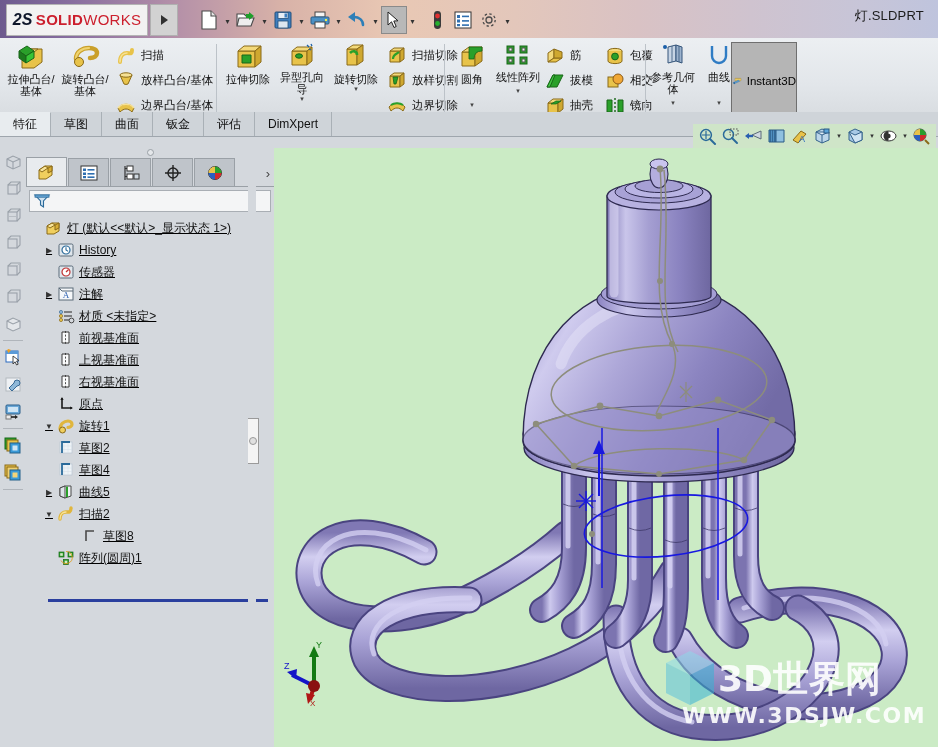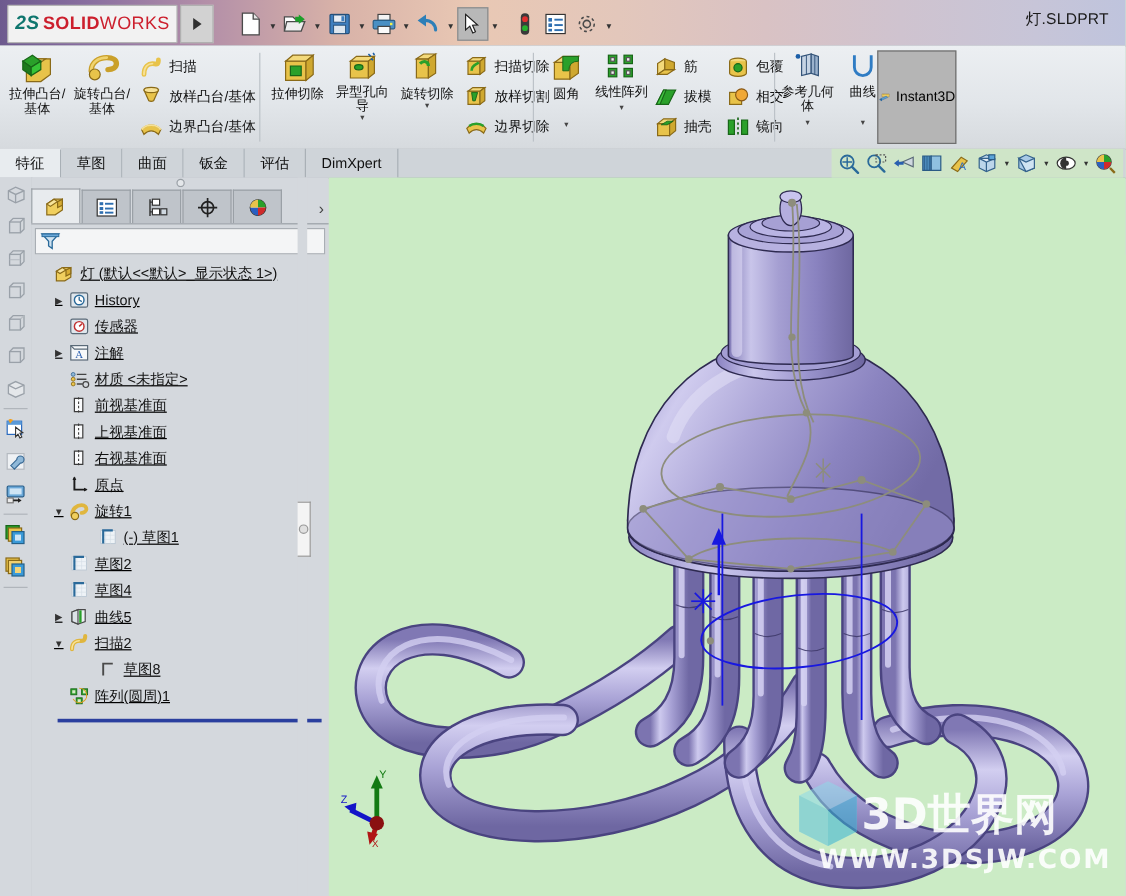--- a/index.html
+++ b/index.html
@@ -17,21 +17,21 @@
     background:linear-gradient(to right,#6d5a8e 0%,#8a6fa0 8%,#b28ea8 18%,#d8b2a8 30%,#e9c8b4 42%,#e3c7bb 55%,#d9c2c4 68%,#cfc3cf 80%,#c7c5d8 92%,#bfc4dd 100%);
     border-bottom:1px solid #9aa0a8;
   }
   .tb-inner{position:absolute;left:0;top:2px;width:938px;height:35px;}
   .logo{
     position:absolute;left:6px;top:2px;width:140px;height:30px;
     background:#f2f2f2;border:1px solid #b4b4b4;border-radius:1px;
     display:flex;align-items:center;justify-content:center;
   }
   .logo-text{font-weight:bold;font-size:15px;letter-spacing:.3px;white-space:nowrap;}
-  .logo-ds{color:#0f766e;font-style:italic;font-weight:bold;font-size:16px;margin-right:3px;}
+  .logo-ds{color:#0f172a;font-style:italic;font-weight:bold;font-size:16px;margin-right:3px;}
   .logo-sw1{color:#cc1f2d;}
   .logo-sw2{color:#cc1f2d;font-weight:normal;}
   .tb-arrow{
     position:absolute;left:150px;top:2px;width:26px;height:30px;
     background:#d2d2d2;border:1px solid #b0b0b0;
     display:flex;align-items:center;justify-content:center;
   }
   .tb-tools{position:absolute;left:196px;top:3px;height:30px;display:flex;align-items:center;}
   .tb-btn{
     width:26px;height:28px;display:flex;align-items:center;justify-content:center;
@@ -71,21 +71,21 @@
   .ic{display:block;}
   .inst3d{
     position:absolute;top:4px;width:66px;height:78px;
     background:#b5b5b5;border:1px solid #6f6f6f;box-sizing:border-box;
     display:flex;flex-direction:row;align-items:center;justify-content:center;gap:4px;
   }
   .inst3d .lab{font-size:11.5px;}
 
   
   .cmdtabs{
-    position:absolute;left:0;top:124px;width:938px;height:24px;
+    position:absolute;left:0;top:112px;width:938px;height:24px;
     background:#cfd4d9;border-bottom:1px solid #9fa6ad;
     display:flex;align-items:stretch;
   }
   .ctab{
     padding:0 13px;display:flex;align-items:center;font-size:12px;color:#111;
     border-right:1px solid #a9b0b6;background:#cfd4d9;cursor:default;white-space:nowrap;
   }
   .ctab.active{background:#e8ecef;border-top:1px solid #e8ecef;}
   .viewtools{
     position:absolute;right:2px;top:124px;height:24px;
@@ -852,36 +852,20 @@
 
       <div class="trow" style="padding-left:12px;">
         <span class="texp">▼</span>
         <span class="ticon">
             <svg width="18" height="16" viewBox="0 0 18 16">
               <path d="M3 11c0-5 4-8 8-8 3 0 4 2 4 3.4s-2 3-4 3" fill="none" stroke="#e0b63e" stroke-width="3.2" stroke-linecap="round"></path>
               <circle cx="5.5" cy="12" r="3" fill="#f0cf5e" stroke="#8a6a18"></circle>
             </svg>
           </span>
         <span class="tlab">旋转1</span>
-      </div>
-      <div class="trow" style="padding-left:36px;">
-        <span class="texp"></span>
-        <span class="ticon">
-            <svg width="18" height="16" viewBox="0 0 18 16">
-              <rect x="3" y="2" width="12" height="11" fill="#eef3f7" stroke="#b9c6d2" stroke-width=".7"></rect>
-              <g stroke="#d3dde6" stroke-width=".5">
-                <line x1="7" y1="2" x2="7" y2="13"></line>
-                <line x1="11" y1="2" x2="11" y2="13"></line>
-                <line x1="3" y1="6" x2="15" y2="6"></line>
-                <line x1="3" y1="9.5" x2="15" y2="9.5"></line>
-              </g>
-              <path d="M13 2 H5 V13" fill="none" stroke="#2a6a9a" stroke-width="1.8"></path>
-            </svg>
-          </span>
-        <span class="tlab">(-) 草图1</span>
       </div>
 
       <div class="trow" style="padding-left:12px;">
         <span class="texp"></span>
         <span class="ticon">
             <svg width="18" height="16" viewBox="0 0 18 16">
               <rect x="3" y="2" width="12" height="11" fill="#eef3f7" stroke="#b9c6d2" stroke-width=".7"></rect>
               <g stroke="#d3dde6" stroke-width=".5">
                 <line x1="7" y1="2" x2="7" y2="13"></line>
                 <line x1="11" y1="2" x2="11" y2="13"></line>

